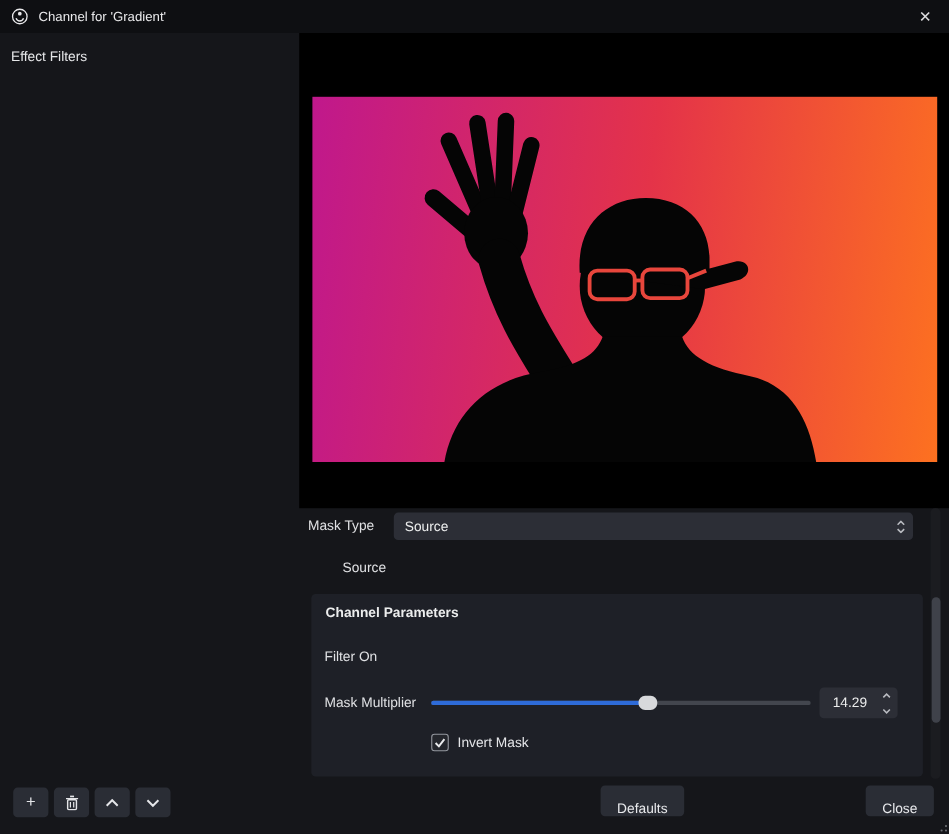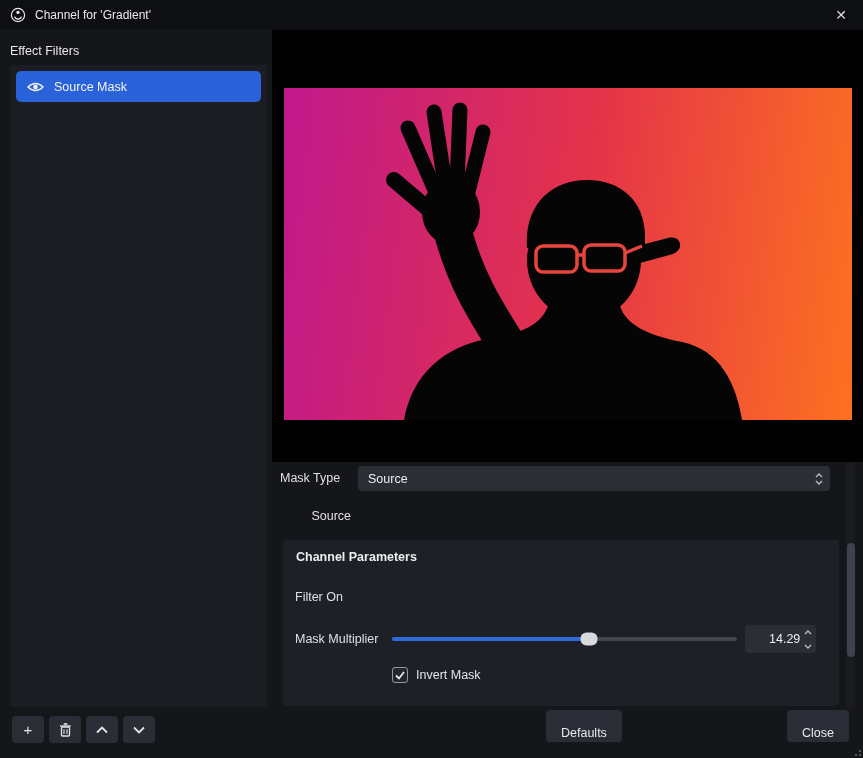--- a/index.html
+++ b/index.html
@@ -102,21 +102,21 @@
   .slider-handle {
     position: absolute; top: 14px; left: 57%; transform: translate(-50%, -50%);
     width: 17px; height: 13px; background: #d8d9dc; border-radius: 6px;
   }
 
   .spinbox {
     position: absolute; left: 462px; top: 85px; width: 71px; height: 28px;
     background: #2c2e36; border-radius: 4px;
     display: flex; align-items: stretch;
   }
-  .spinbox-value { flex: 1; display: flex; align-items: center; padding-left: 24px; color: #eceded; }
+  .spinbox-value { flex: 1; display: flex; align-items: center; padding-left: 12px; color: #eceded; }
   .spin-buttons { width: 21px; display: flex; flex-direction: column; }
   .spin-up, .spin-down { flex: 1; display: flex; align-items: center; justify-content: center; }
 
   .invert-row { position: absolute; left: 109px; top: 126px; display: flex; align-items: center; gap: 8px; height: 18px; }
   .checkbox {
     width: 16px; height: 16px; border: 1px solid #94979e; border-radius: 3px;
     background: #24262c; display: flex; align-items: center; justify-content: center;
   }
   .checkbox .check-icon { opacity: 0; }
   .checkbox.checked .check-icon { opacity: 1; }
@@ -127,22 +127,22 @@
     background: #1b1c20; border-radius: 4px;
   }
   .v-scroll-thumb {
     position: absolute; left: 0.5px; top: 81px; width: 8px; height: 114px;
     background: #3f424a; border-radius: 4px;
   }
 
   
   .btn {
     position: absolute; height: 28px; background: #2a2d35; border-radius: 4px;
-    display: flex; align-items: flex-start; justify-content: center;
-    color: #e8e9ec; padding: 16px 15px;
+    display: flex; align-items: flex-end; justify-content: center;
+    color: #e8e9ec; padding: 0 15px;
   }
   .btn-defaults { left: 274px; bottom: 16px; }
   .btn-close { right: 14px; bottom: 16px; min-width: 61px; }
 
   .resize-grip { position: absolute; right: 2px; bottom: 2px; width: 10px; height: 10px; }
   .resize-grip i { position: absolute; width: 2px; height: 2px; background: #6b6d73; border-radius: 1px; }
   .resize-grip i:nth-child(1) { right: 0; bottom: 0; }
   .resize-grip i:nth-child(2) { right: 4px; bottom: 0; }
   .resize-grip i:nth-child(3) { right: 0; bottom: 4px; }
 </style>
@@ -157,29 +157,20 @@
   </svg>
   <span class="titlebar-title">Channel for 'Gradient'</span>
   <div class="titlebar-close">
     <span>✕</span>
   </div>
 </div>
 
 <div class="left-panel">
   <div class="effect-filters-header">Effect Filters</div>
 
-  <div class="filter-list">
-    <div class="filter-item selected">
-      <svg width="17" height="12" viewBox="0 0 18 12">
-        <path d="M1,6 Q9,-1.5 17,6 Q9,13.5 1,6 Z" fill="none" stroke="#f2f3f5" stroke-width="1.4"></path>
-        <circle cx="9" cy="6" r="2.4" fill="#f2f3f5"></circle>
-      </svg>
-      <span>Source Mask</span>
-    </div>
-  </div>
 
   <div class="left-toolbar">
     <div class="tool-btn">
       <span>+</span>
     </div>
     <div class="tool-btn">
       <svg width="13" height="14" viewBox="0 0 13 14">
         <rect x="2.5" y="4" width="8" height="9" rx="1" fill="none" stroke="#e4e5e8" stroke-width="1.3"></rect>
         <line x1="1" y1="3" x2="12" y2="3" stroke="#e4e5e8" stroke-width="1.3"></line>
         <line x1="4.7" y1="1" x2="8.3" y2="1" stroke="#e4e5e8" stroke-width="1.6"></line>

